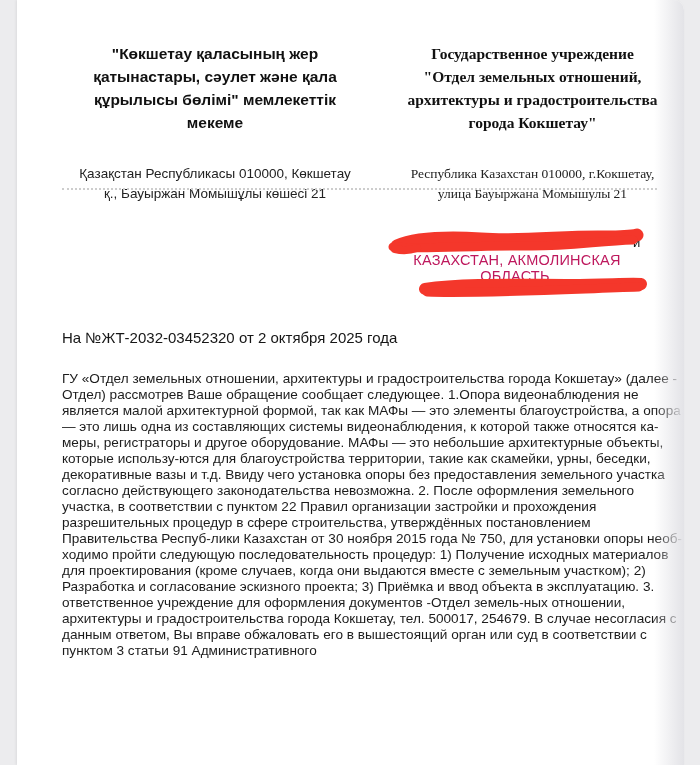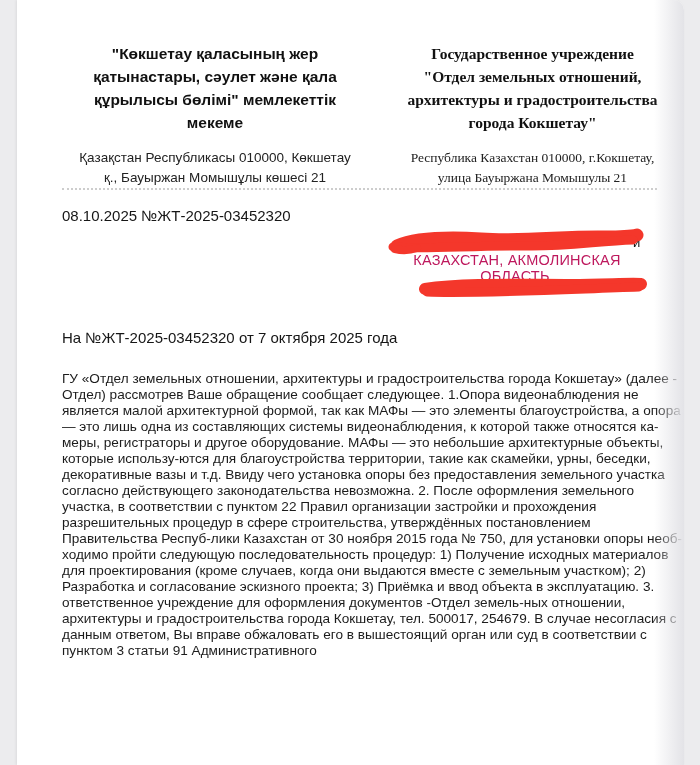--- a/index.html
+++ b/index.html
@@ -33,21 +33,21 @@
   .org-col.kk{left:48px;width:300px;}
   .org-col.ru{left:368px;width:295px;font-family:Liberation Serif, serif;}
   .org-name{
     font-weight:bold;
     font-size:15.5px;
     line-height:23px;
     color:#111;
     white-space:pre-line;
   }
   .org-address{
-    margin-top:14px;
+    margin-top:30px;
     font-size:13.5px;
     line-height:20px;
     color:#222;
     white-space:pre-line;
   }
   .divider{
     position:absolute;
     left:45px;top:188px;
     width:595px;height:0;
     border-top:2px dotted #cdcdcd;
@@ -115,21 +115,20 @@
     <div class="org-name">Государственное учреждение
 "Отдел земельных отношений,
 архитектуры и градостроительства
 города Кокшетау"</div>
     <div class="org-address">Республика Казахстан 010000, г.Кокшетау,
 улица Бауыржана Момышулы 21</div>
   </div>
 
   <div class="divider"></div>
 
-  <div class="date-line">08.10.2025 №ЖТ-2025-03452320</div>
 
   <span class="fragment frag-1">ИМ</span>
   <span class="fragment frag-2">и</span>
 
   <svg class="scribble scribble-top" viewBox="0 0 262 30" xmlns="http://www.w3.org/2000/svg">
     <g fill="none" stroke="#f4372b" stroke-linecap="round">
       <path d="M14 21 C 32 13, 64 12, 98 14 C 142 17, 182 11, 222 12 C 238 12, 250 11, 254 10" stroke-width="13"></path>
       <path d="M10 22 C 42 25, 92 20, 142 21 C 182 22, 216 16, 250 15" stroke-width="9"></path>
       <path d="M12 24 C 20 26, 28 25, 34 23" stroke-width="8"></path>
     </g>
@@ -137,21 +136,21 @@
 
   <div class="recipient-region">КАЗАХСТАН, АКМОЛИНСКАЯ ОБЛАСТЬ,</div>
 
   <svg class="scribble scribble-bottom" viewBox="0 0 238 26" xmlns="http://www.w3.org/2000/svg">
     <g fill="none" stroke="#f4372b" stroke-linecap="round">
       <path d="M12 15 C 50 9, 108 11, 158 11 C 192 11, 218 9, 228 10" stroke-width="12"></path>
       <path d="M14 18 C 62 20, 140 16, 226 13" stroke-width="9"></path>
     </g>
   </svg>
 
-  <div class="ref-line">На №ЖТ-2025-03452320 от 7 октября 2025 года</div>
+  <div class="ref-line">На №ЖТ-2032-03452320 от 2 октября 2025 года</div>
 
   <div class="body-text">ГУ «Отдел земельных отношении, архитектуры и градостроительства города Кокшетау» (далее -
 Отдел) рассмотрев Ваше обращение сообщает следующее. 1.Опора видеонаблюдения не
 является малой архитектурной формой, так как МАФы — это элементы благоустройства, а опора
 — это лишь одна из составляющих системы видеонаблюдения, к которой также относятся ка-
 меры, регистраторы и другое оборудование. МАФы — это небольшие архитектурные объекты,
 которые использу-ются для благоустройства территории, такие как скамейки, урны, беседки,
 декоративные вазы и т.д. Ввиду чего установка опоры без предоставления земельного участка
 согласно действующего законодательства невозможна. 2. После оформления земельного
 участка, в соответствии с пунктом 22 Правил организации застройки и прохождения

